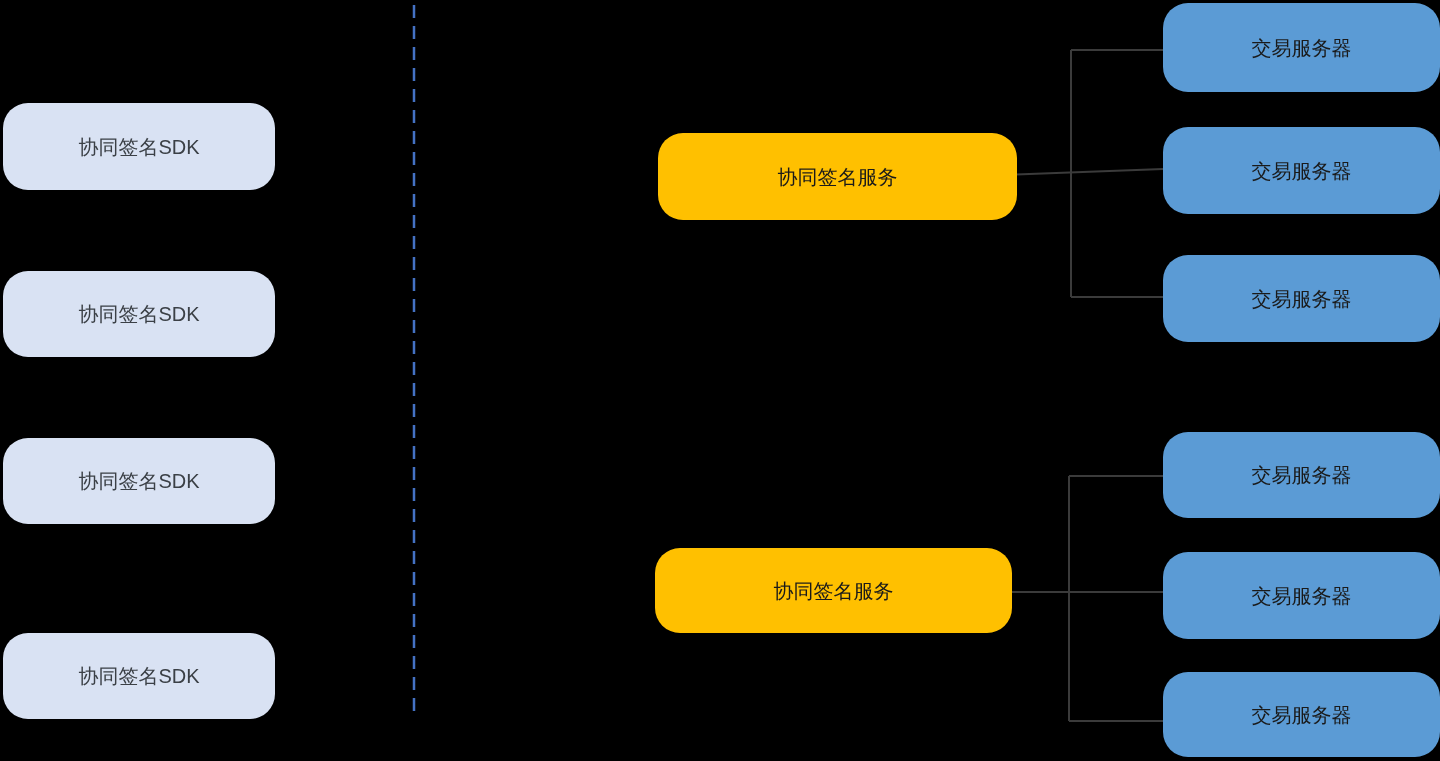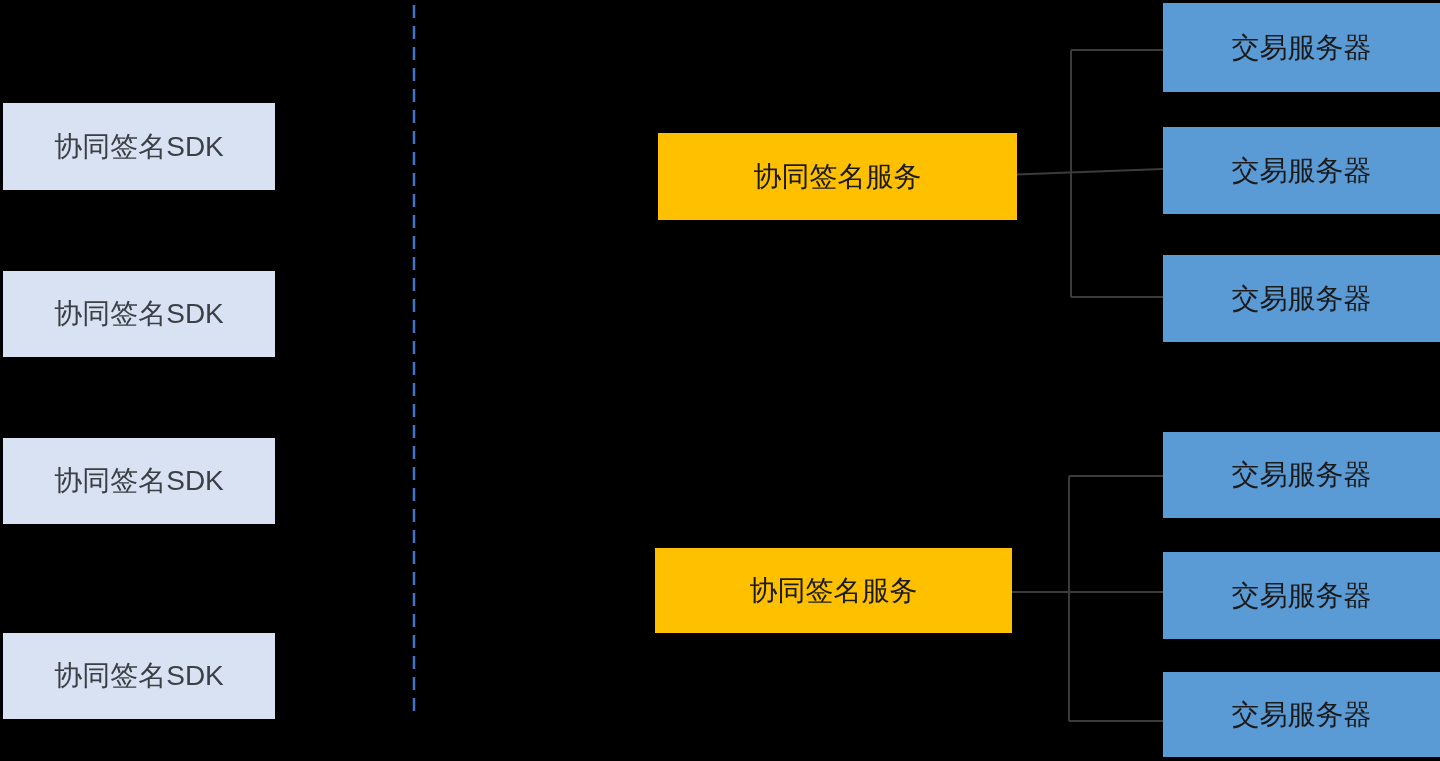--- a/index.html
+++ b/index.html
@@ -30,23 +30,24 @@
   }
   .lines .conn {
     stroke: var(--connector);
     stroke-width: 2;
   }
   .node {
     position: absolute;
     display: flex;
     align-items: center;
     justify-content: center;
-    font-size: 28px;
+    font-size: 20px;
     line-height: 1;
     white-space: nowrap;
+    border-radius: 25px;
   }
   .sdk-node    { background: var(--sdk-fill);     color: var(--sdk-text); }
   .service-node{ background: var(--service-fill); color: var(--node-text); margin-left: 40px; }
   .server-node { background: var(--server-fill);  color: var(--node-text); }
 </style>
 </head>
 <body>
 
 <div class="canvas">
 

